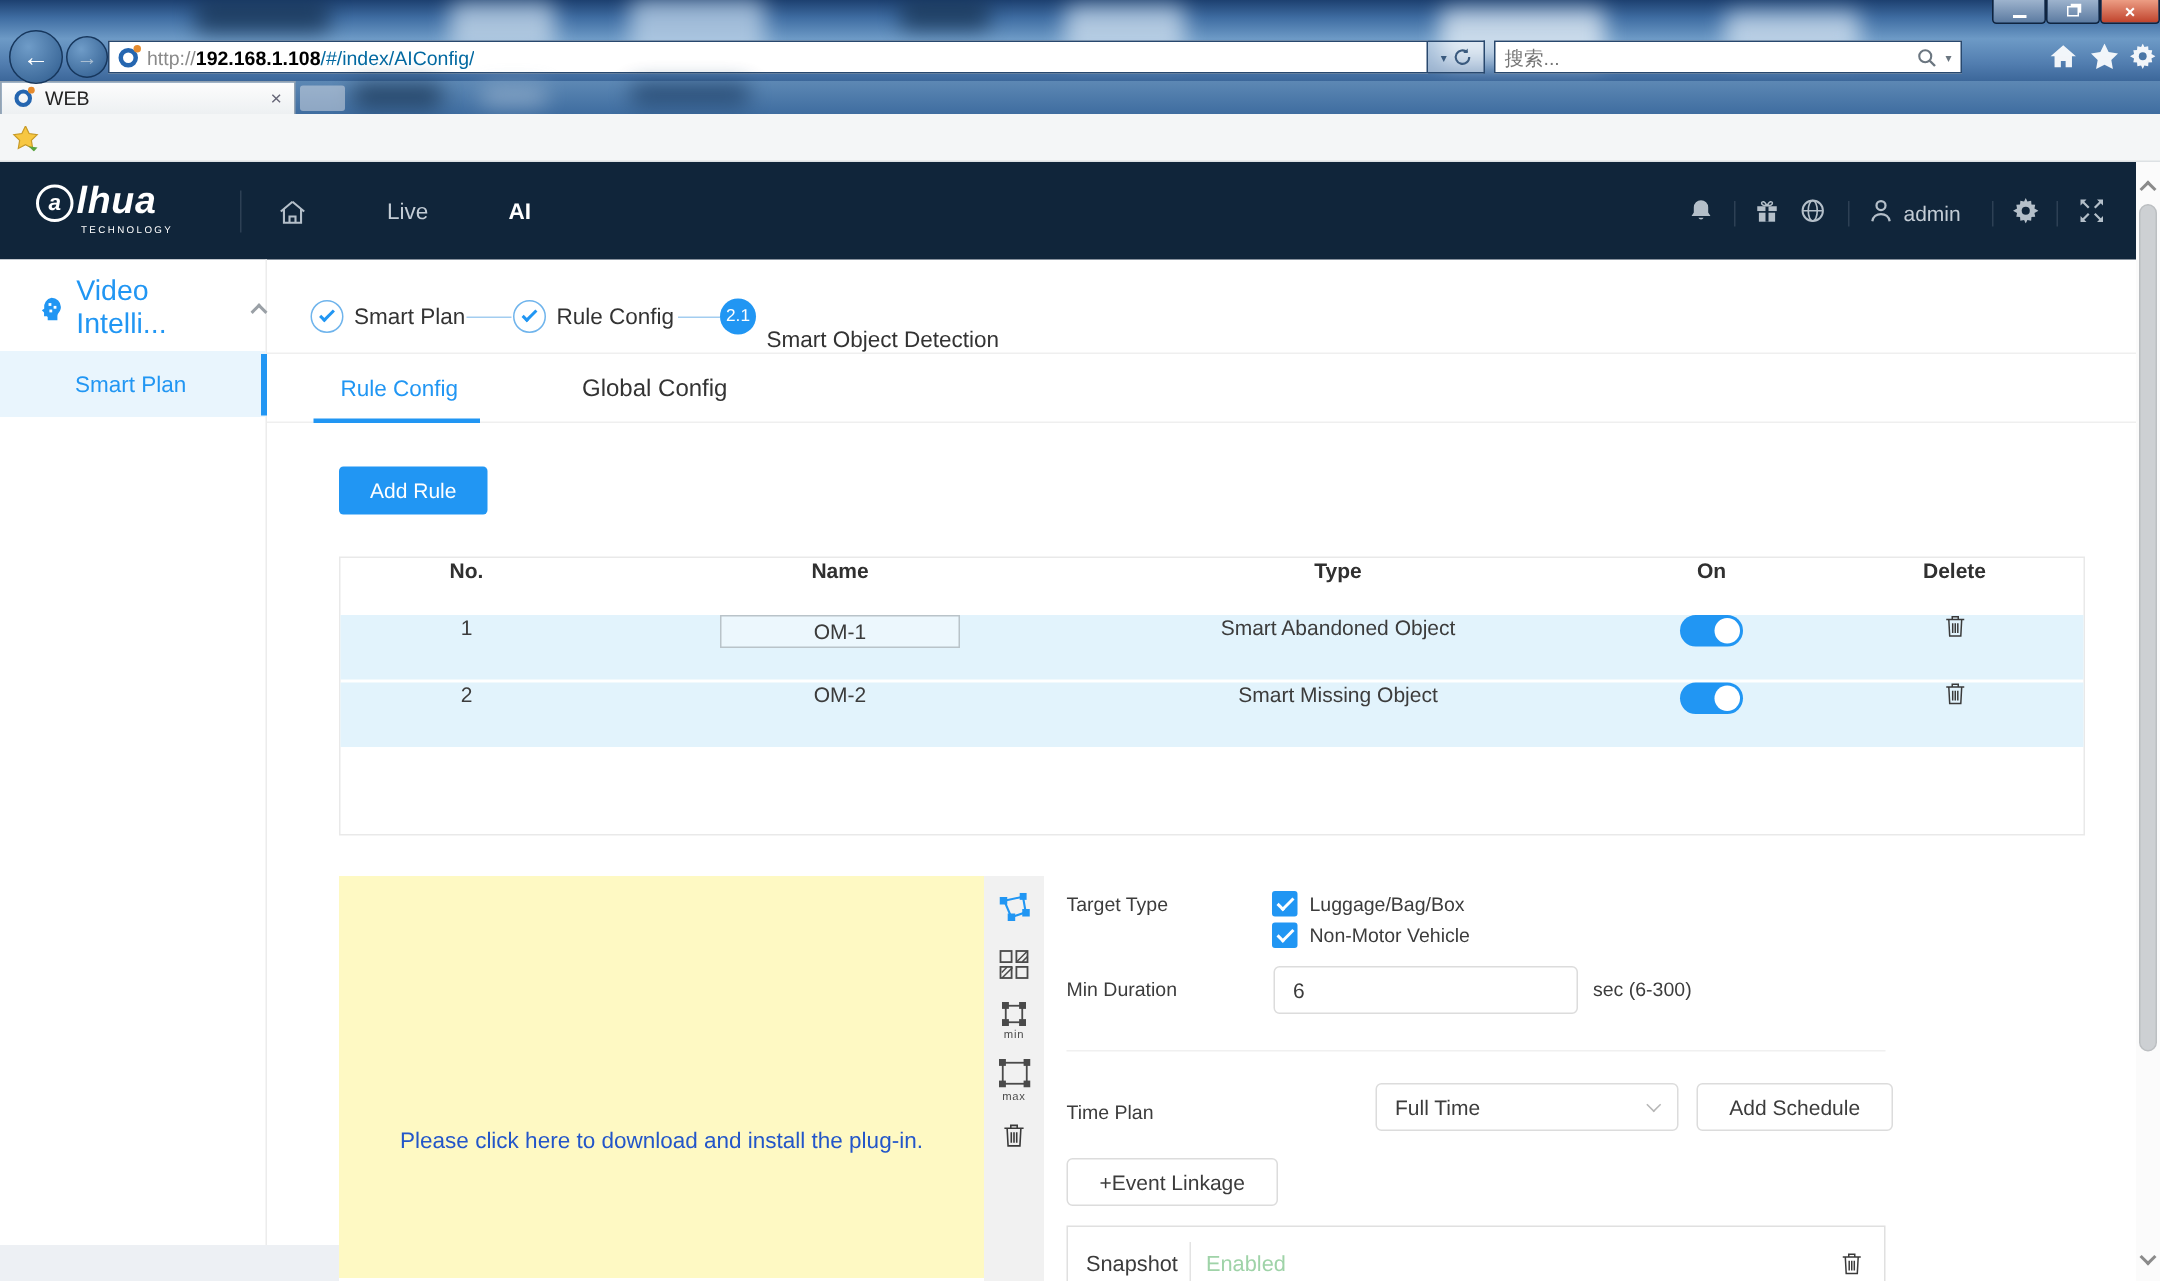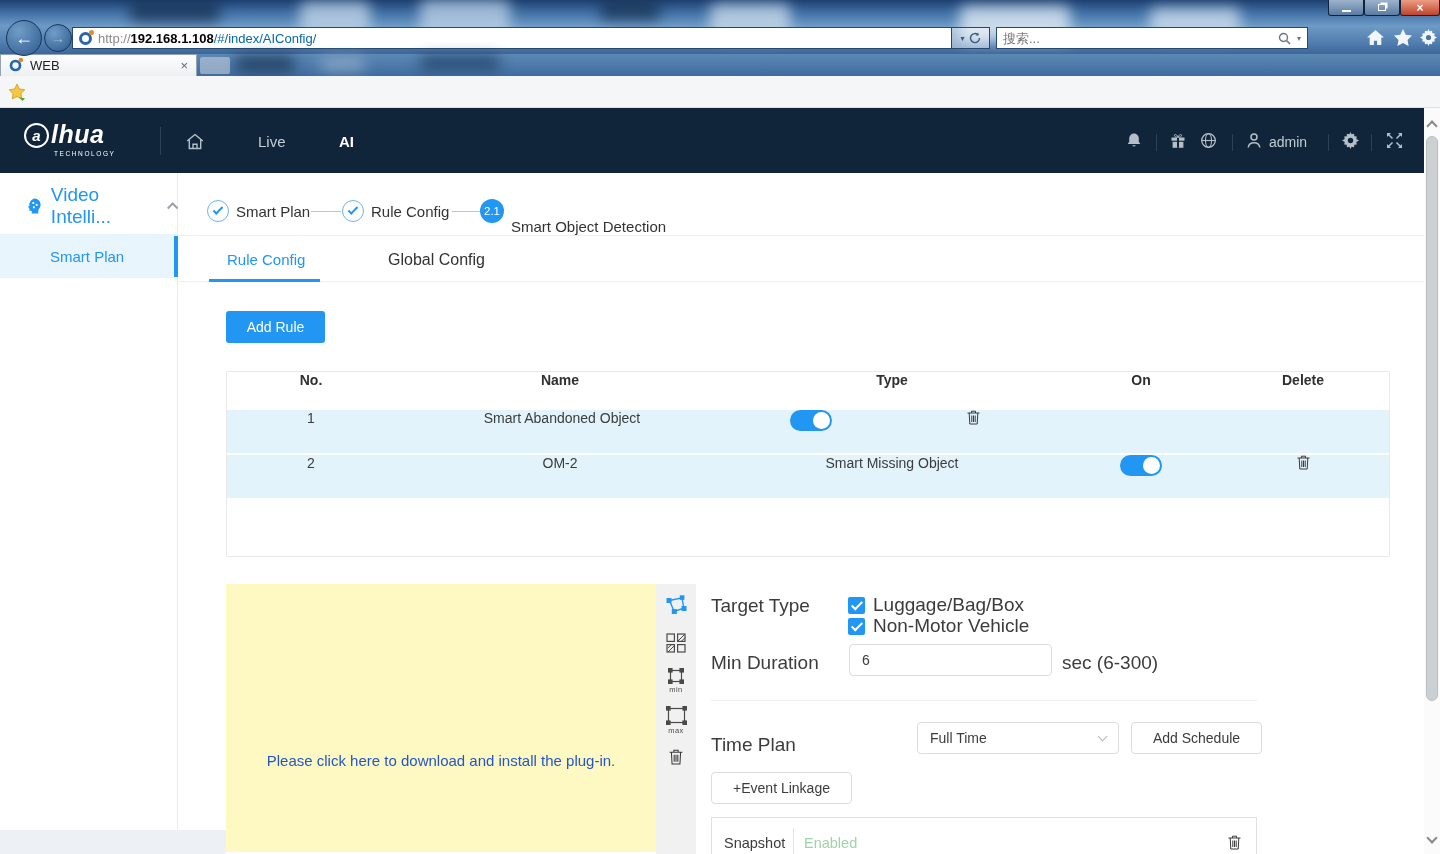--- a/index.html
+++ b/index.html
@@ -45,21 +45,21 @@
   .table{border:1px solid #e9e9e9;background:#fff;font-size:14px;color:#3c3c3c}
   .trow{display:flex;width:100%;align-items:flex-start}
   .trow>div{display:flex;align-items:center;justify-content:center}
   .thead{height:38px;font-weight:700;color:#303030}
   .tr{height:43px;background:#e2f3fc;margin-bottom:2px}
   .c1{width:168px}.c2{width:330px}.c3{width:334px}.c4{width:164px}.c5{width:160px}
   .toggle{width:42px;height:21px;border-radius:11px;background:#2196f3;position:relative;cursor:pointer}
   .toggle::after{content:"";position:absolute;right:2px;top:2px;width:17px;height:17px;border-radius:50%;background:#fff}
   .cb{width:17px;height:17px;border-radius:2px;background:#2196f3;position:relative;cursor:pointer;flex:0 0 auto}
   .cb::after{content:"";position:absolute;left:6px;top:2px;width:4px;height:9px;border:solid #fff;border-width:0 2px 2px 0;transform:rotate(45deg)}
-  .lbl{font-size:19px;color:#3c3c3c}
+  .lbl{font-size:13px;color:#3c3c3c}
   .input{border:1px solid #dcdcdc;border-radius:4px;font-size:14px;color:#3c3c3c;padding:0 12px;font-family:"Liberation Sans",sans-serif}
   .sel-chev{display:inline-block;width:7px;height:7px;border-right:1.5px solid #b6b6b6;border-bottom:1.5px solid #b6b6b6;transform:rotate(45deg)}
   .tool{display:flex;flex-direction:column;align-items:center;cursor:pointer}
   .tool-lbl{font-size:7.5px;color:#4a4a4a;margin-top:1px;letter-spacing:.5px}
   .sb-chev{display:inline-block;width:8px;height:8px;border-right:2px solid #8a8a8a;border-bottom:2px solid #8a8a8a}
 </style>
 </head>
 <body>
 
 <div id="stage">
@@ -239,20 +239,23 @@
       <div class="c1">No.</div>
       <div class="c2">Name</div>
       <div class="c3">Type</div>
       <div class="c4">On</div>
       <div class="c5">Delete</div>
     </div>
     <div class="trow tr">
       <div class="c1">
           <span>1</span>
         </div>
+      <div class="c2">
+          <input style="width: 160px; height: 22px; border: 1px solid rgb(185, 195, 201); background: rgba(255, 255, 255, 0.35); text-align: center; font-size: 14px; color: rgb(60, 60, 60); font-family: &quot;Liberation Sans&quot;, sans-serif;" value="OM-1">
+        </div>
       <div class="c3">
           <span>Smart Abandoned Object</span>
         </div>
       <div class="c4">
           <span class="toggle"></span>
         </div>
       <div class="c5">
           <svg width="13" height="15" viewBox="0 0 13 15">
             <path d="M.5 3h12M4.5 3V1.2h4V3M2.2 3l.6 11h7.4L10.8 3M4.8 5.5V12M6.5 5.5V12M8.2 5.5V12" fill="none" stroke="#3a3a3a" stroke-width="1"></path>
           </svg>

